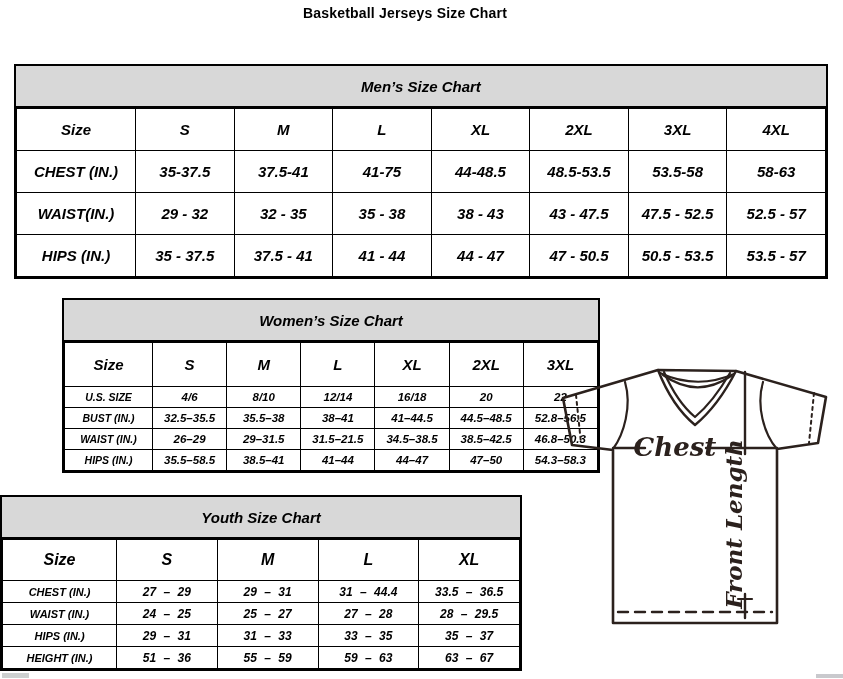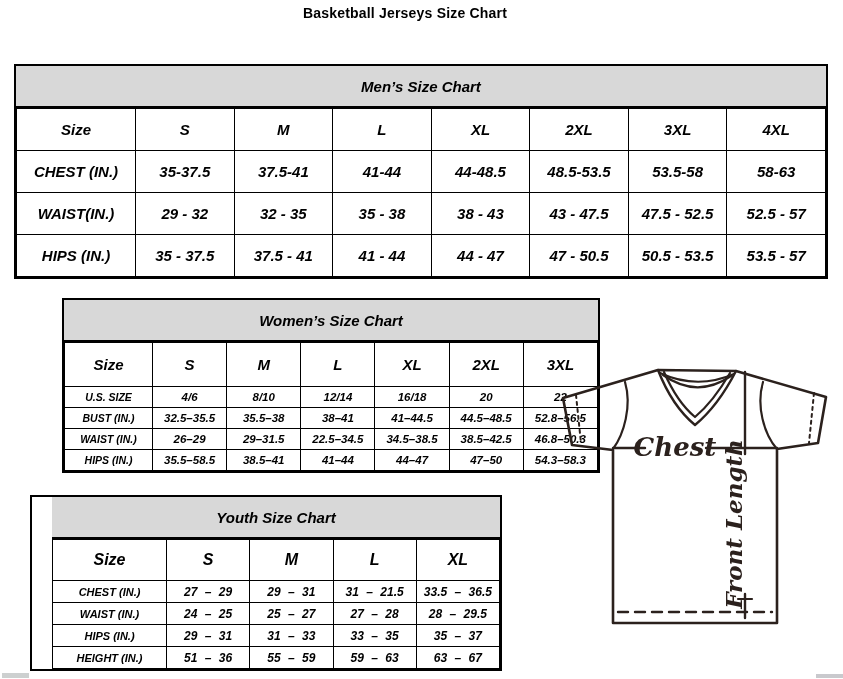--- a/index.html
+++ b/index.html
@@ -34,21 +34,21 @@
   
   .women { left:14px; top:298px; width:538px;margin-left:48px; }
   .women .table-title { height:40px; }
   .women col.c0 { width:88px; }
   .women tr.size-row { height:44px; }
   .women tr.size-row th { font-size:15px; }
   .women tr.data-row { height:21px; }
   .women tr.data-row td { font-size:11.5px;border-radius:8px; }
   .women tr.data-row th.row-label { font-size:10.5px; }
   
-  .youth { left:30px; top:495px; width:472px;padding-left:20px; }
+  .youth { left:0; top:495px; width:522px; }
   .youth .table-title { height:40px; }
   .youth col.c0 { width:114px; }
   .youth tr.size-row { height:41px; }
   .youth tr.size-row th { font-size:16px; }
   .youth tr.data-row { height:22px; }
   .youth tr.data-row td { font-size:12px; word-spacing:4px; }
   .youth tr.data-row th.row-label { font-size:11px; }
   
   .jersey-wrap { position:absolute; left:552px; top:356px; width:285px; height:272px; }
   .jersey-wrap svg { display:block; }
@@ -80,21 +80,21 @@
         <th>L</th>
         <th>XL</th>
         <th>2XL</th>
         <th>3XL</th>
         <th>4XL</th>
       </tr>
       <tr class="data-row">
         <th class="row-label">CHEST (IN.)</th>
         <td>35-37.5</td>
         <td>37.5-41</td>
-        <td>41-44</td>
+        <td>41-75</td>
         <td>44-48.5</td>
         <td>48.5-53.5</td>
         <td>53.5-58</td>
         <td>58-63</td>
       </tr>
       <tr class="data-row">
         <th class="row-label">WAIST(IN.)</th>
         <td>29 - 32</td>
         <td>32 - 35</td>
         <td>35 - 38</td>
@@ -149,21 +149,21 @@
         <td>35.5–38</td>
         <td>38–41</td>
         <td>41–44.5</td>
         <td>44.5–48.5</td>
         <td>52.8–56.5</td>
       </tr>
       <tr class="data-row">
         <th class="row-label">WAIST (IN.)</th>
         <td>26–29</td>
         <td>29–31.5</td>
-        <td>22.5–34.5</td>
+        <td>31.5–21.5</td>
         <td>34.5–38.5</td>
         <td>38.5–42.5</td>
         <td>46.8–50.3</td>
       </tr>
       <tr class="data-row">
         <th class="row-label">HIPS (IN.)</th>
         <td>35.5–58.5</td>
         <td>38.5–41</td>
         <td>41–44</td>
         <td>44–47</td>
@@ -186,21 +186,21 @@
         <th>Size</th>
         <th>S</th>
         <th>M</th>
         <th>L</th>
         <th>XL</th>
       </tr>
       <tr class="data-row">
         <th class="row-label">CHEST (IN.)</th>
         <td>27 – 29</td>
         <td>29 – 31</td>
-        <td>31 – 21.5</td>
+        <td>31 – 44.4</td>
         <td>33.5 – 36.5</td>
       </tr>
       <tr class="data-row">
         <th class="row-label">WAIST (IN.)</th>
         <td>24 – 25</td>
         <td>25 – 27</td>
         <td>27 – 28</td>
         <td>28 – 29.5</td>
       </tr>
       <tr class="data-row">

